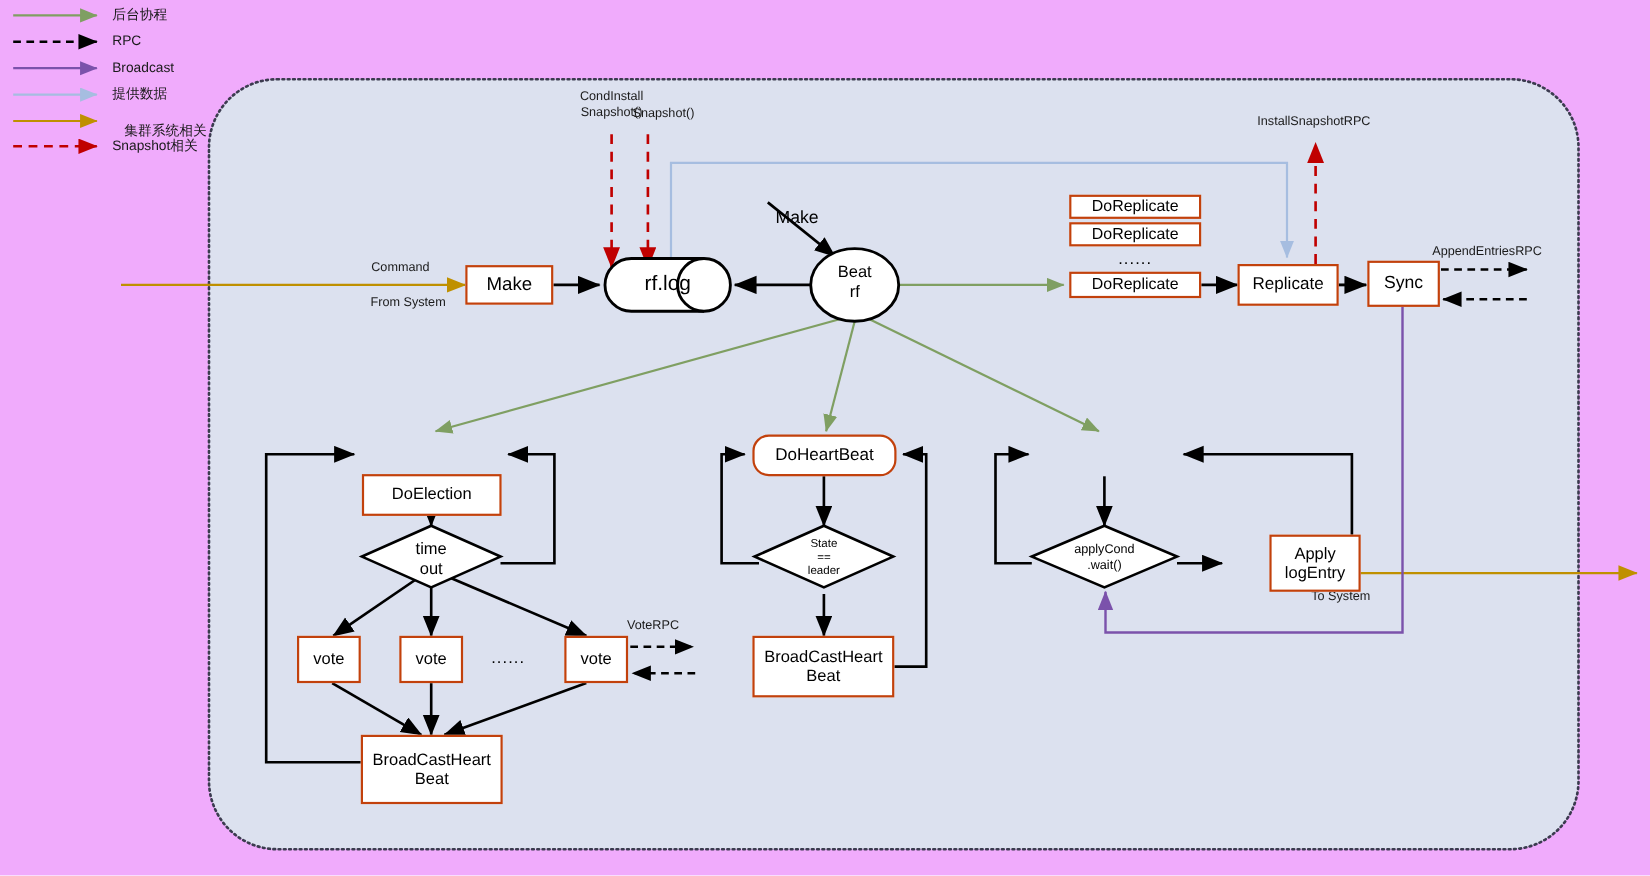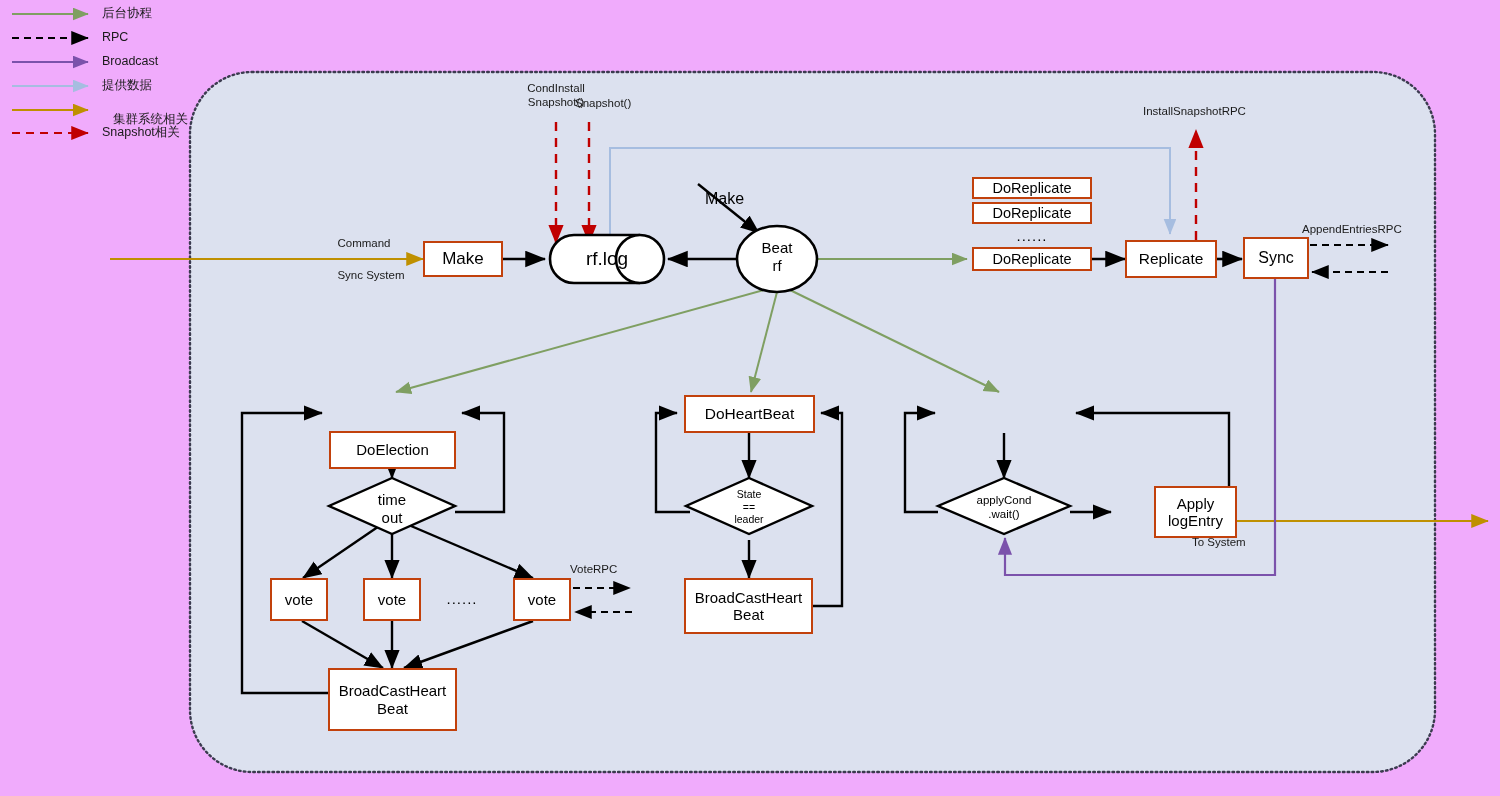--- a/index.html
+++ b/index.html
@@ -196,21 +196,21 @@
   <div class="legend-label" style="left:113px; top:103px;margin-top:10px;">集群系统相关</div>
   <div class="legend-label" style="left:102px; top:126px;">Snapshot相关</div>
 
   <div class="edge-label" style="left:506px; top:81px; width:100px;">CondInstall
 Snapshot()</div>
   <div class="edge-label" style="left:575px; top:96px; width:92px; text-align:left;">Snapshot()</div>
   <div class="edge-label" style="left:1143px; top:104px; width:170px; text-align:left;">InstallSnapshotRPC</div>
   <div class="edge-label" style="left:1302px; top:222px; width:160px; text-align:left;">AppendEntriesRPC</div>
   <div class="plain-text" style="left:705px; top:189px; width:60px; font-size:16px; text-align:left;">Make</div>
   <div class="edge-label" style="left:316px; top:236px; width:96px;">Command</div>
-  <div class="edge-label" style="left:316px; top:268px; width:110px;">Sync System</div>
+  <div class="edge-label" style="left:316px; top:268px; width:110px;">From System</div>
   <div class="edge-label" style="left:1192px; top:535px; width:110px; text-align:left;">To System</div>
   <div class="edge-label" style="left:570px; top:562px; width:90px; text-align:left;">VoteRPC</div>
 
   <div class="dots" style="left:972px; top:227px; width:120px;">......</div>
   <div class="dots" style="left:420px; top:590px; width:84px;">......</div>
 
   <div class="node rect" style="left:423px; top:241px; width:80px; height:36px; font-size:17px;">
     <span>Make</span>
   </div>
 
@@ -243,21 +243,21 @@
   </div>
   <div class="node rect" style="left:513px; top:578px; width:58px; height:43px; font-size:15px;">
     <span>vote</span>
   </div>
 
   <div class="node rect" style="left:328px; top:668px; width:129px; height:63px; font-size:15px;">
     <span>BroadCastHeart
 Beat</span>
   </div>
 
-  <div class="node rect" style="left:684px; top:395px; width:131px; height:38px; font-size:15.5px;">
+  <div class="node rect" style="left:684px; top:395px; width:131px; height:38px; font-size:15.5px;border-radius:15px;">
     <span>DoHeartBeat</span>
   </div>
   <div class="node rect" style="left:684px; top:578px; width:129px; height:56px; font-size:15px;">
     <span>BroadCastHeart
 Beat</span>
   </div>
 
   <div class="node rect" style="left:1118px; top:486px; width:83px; height:52px; font-size:15px;margin-left:36px;">
     <span>Apply
 logEntry</span>

